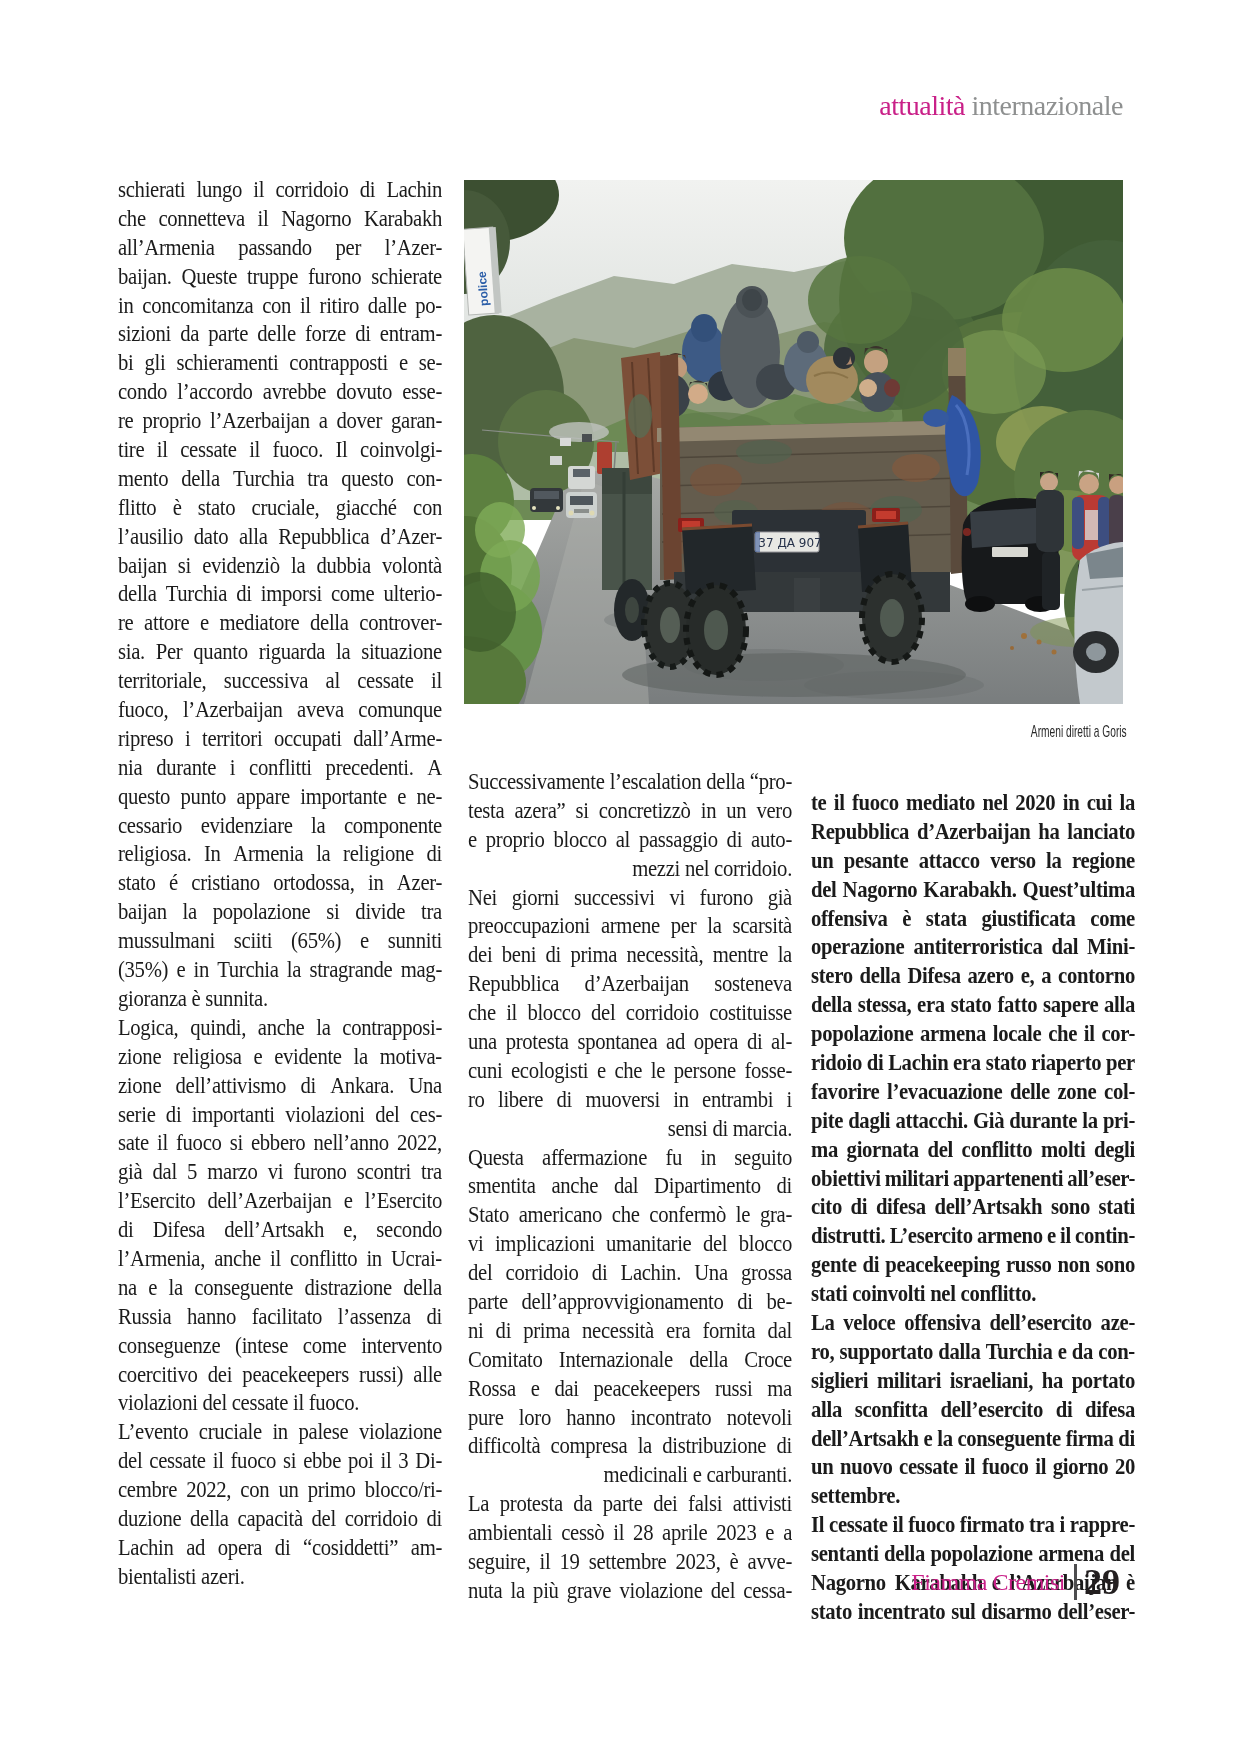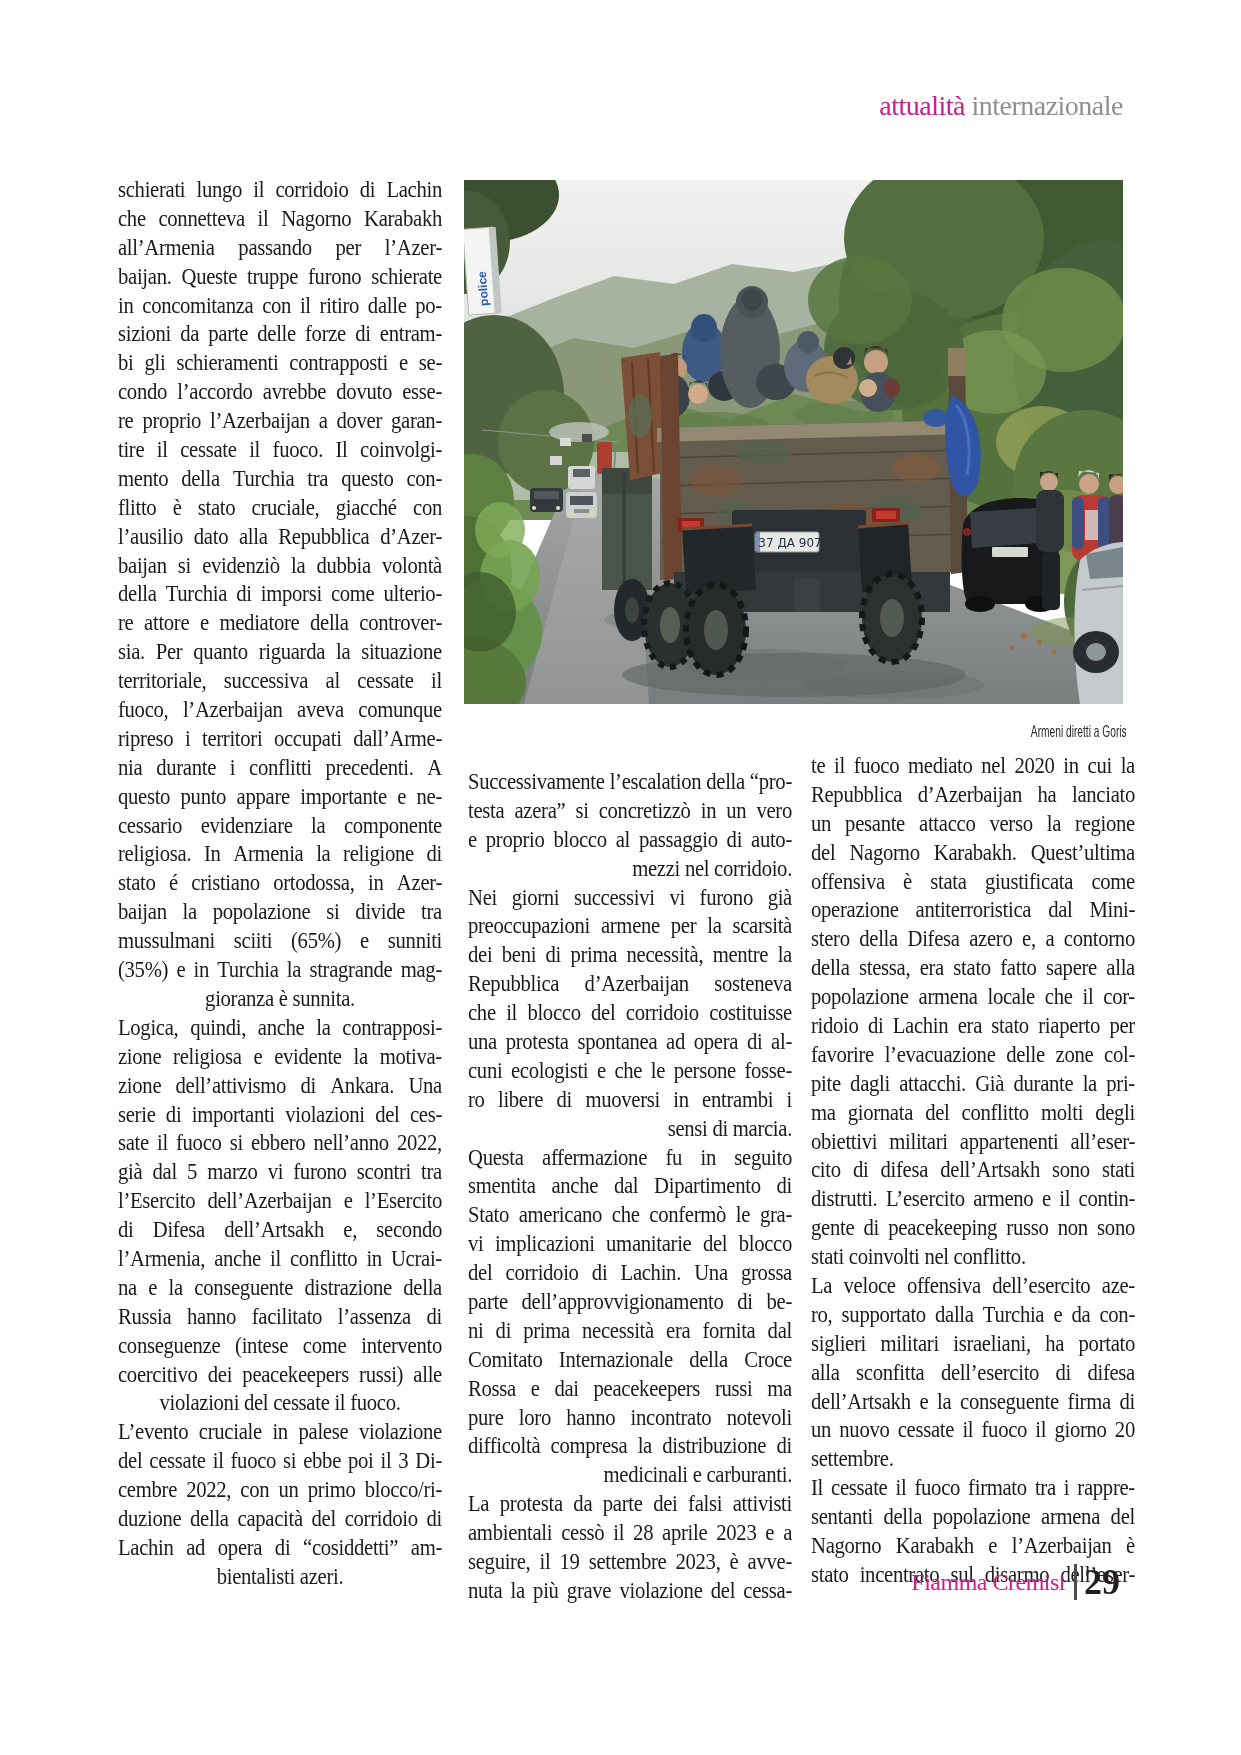--- a/index.html
+++ b/index.html
@@ -10,23 +10,23 @@
   #header .sec1{color:#c92088;}
   #header .sec2{color:#8e9090;}
   
   #photo{position:absolute;left:464px;top:180px;width:659px;height:524px;}
   #caption{position:absolute;top:722px;right:114px;font-family:"Liberation Sans",sans-serif;
            font-size:17px;color:#2a2a2a;transform:scaleX(0.6);transform-origin:100% 50%;white-space:nowrap;}
   
   .col{position:absolute;width:324px;}
   .col-inner{width:360px;transform:scaleX(0.9);transform-origin:0 0;
              font-size:23px;letter-spacing:-0.35px;color:#1b1b1b;}
-  #col1{left:118px;top:176px;text-align:center;}
+  #col1{left:118px;top:176px;}
   #col2{left:468px;top:768px;text-align:right;}
-  #col3{left:811px;top:752px;}
+  #col3{left:811px;top:789px;font-weight:bold;}
   .tl{height:28.9px;line-height:28.9px;overflow:hidden;white-space:nowrap;}
   .tl.j{display:flex;justify-content:space-between;}
   .tl.j span{display:inline-block;}
   
   #footer{position:absolute;top:1561px;right:121px;display:flex;align-items:center;white-space:nowrap;}
   #footer .mag{color:#c92088;font-size:24px;letter-spacing:-0.5px;margin-right:9px;}
   #footer .bar{width:3px;height:36px;background:#4d4d4f;margin-right:7px;}
   #footer .num{color:#231f20;font-size:36px;font-weight:bold;}
 </style>
 </head>

